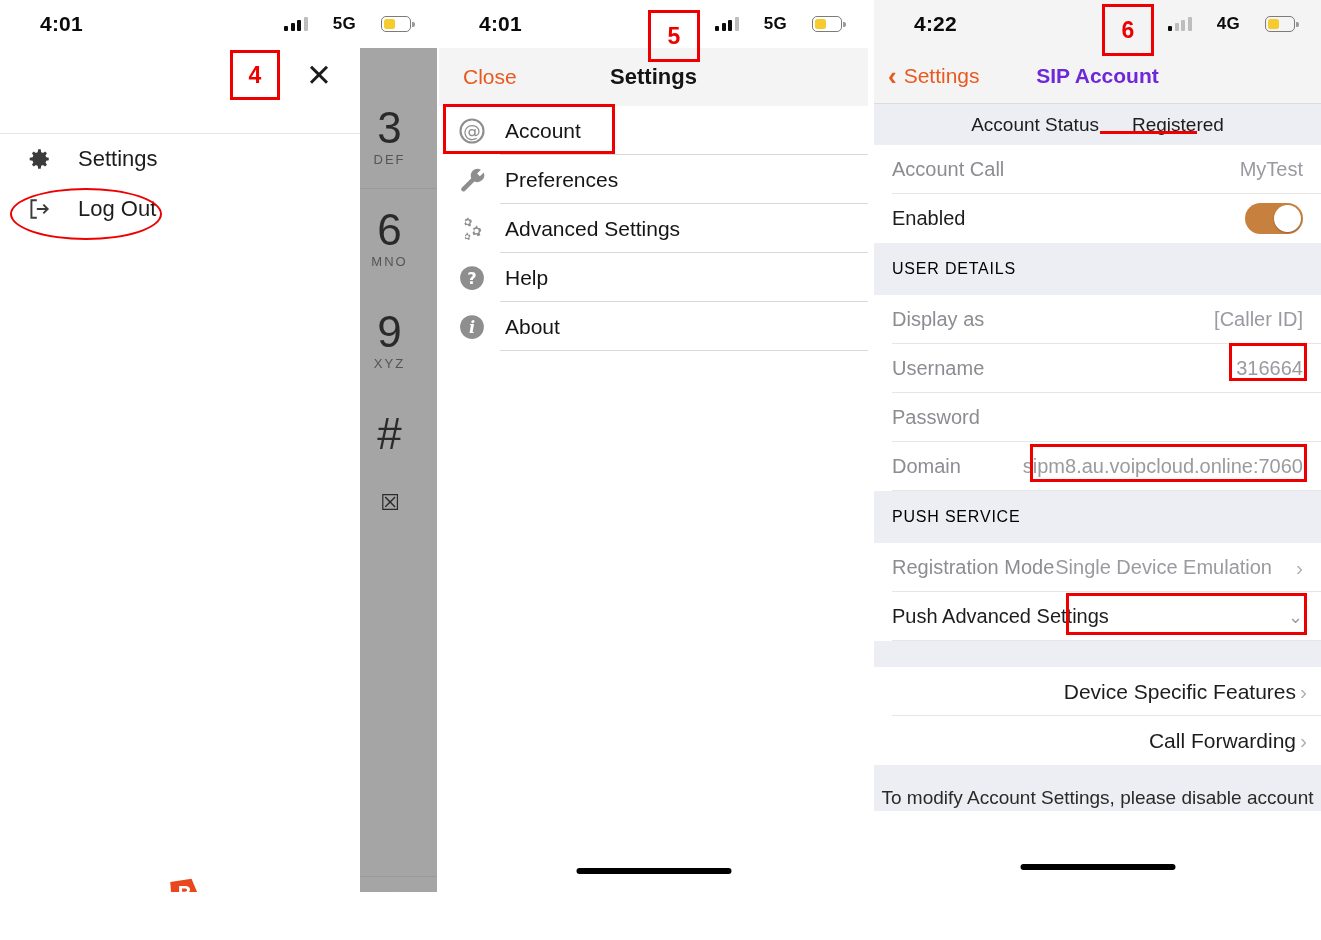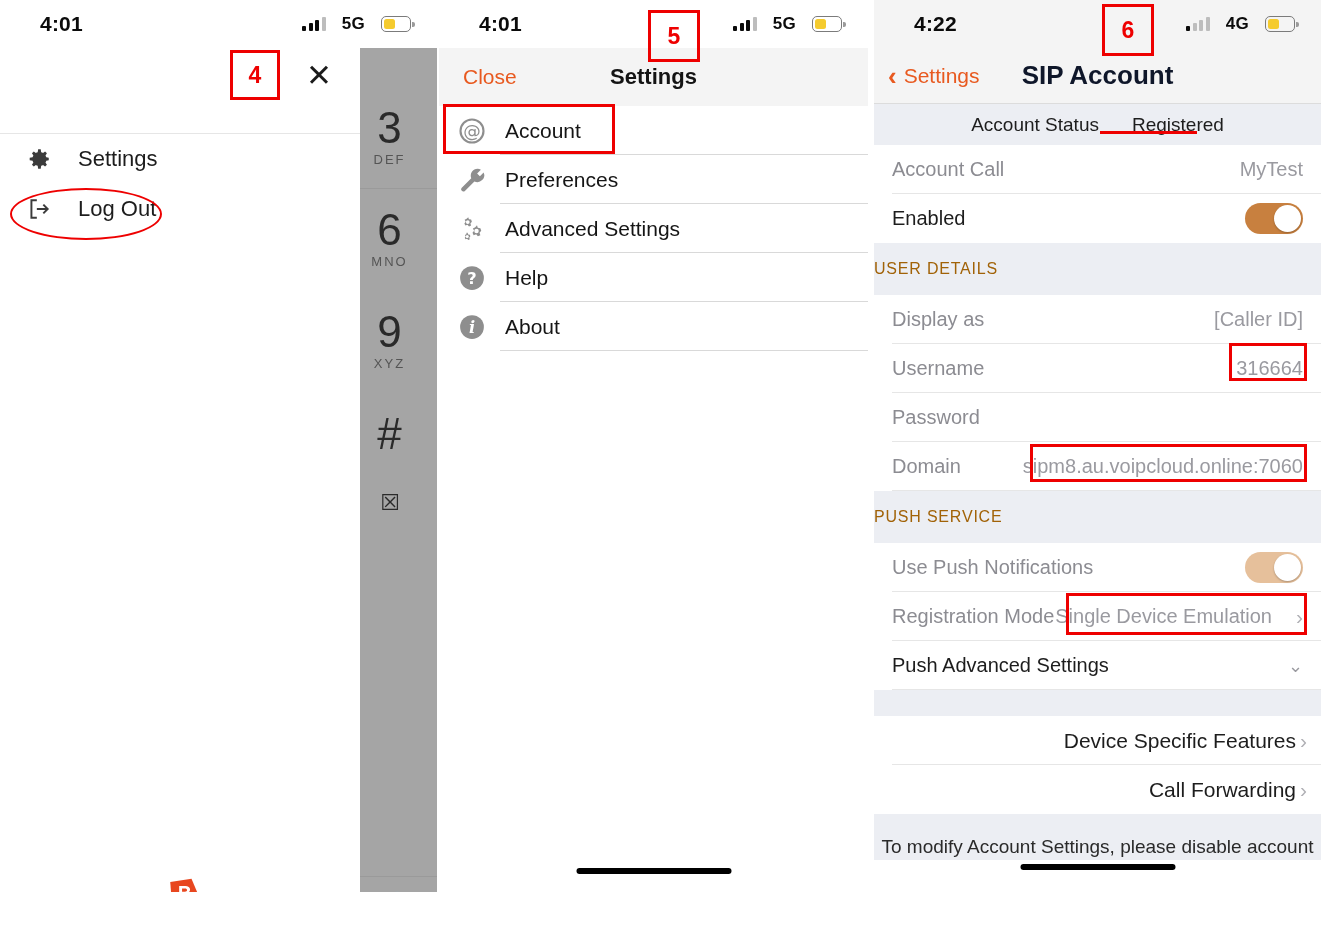--- a/index.html
+++ b/index.html
@@ -17,21 +17,21 @@
   .panel-2 { width: 431px; border-left: 2px solid #ffffff; }
   .panel-3 { width: 453px; border-left: 6px solid #ffffff; }
 
   
   .statusbar {
     position: relative; height: 48px;
     display: flex; align-items: center; justify-content: space-between;
     padding: 0 26px 0 40px;
   }
   .sb-time { font-size: 21px; font-weight: bold; color: #0b0b0b; letter-spacing: .2px; }
-  .sb-right { display: flex; align-items: center; gap: 16px; }
+  .sb-right { display: flex; align-items: center; gap: 25px; }
   .bars { display: flex; align-items: flex-end; gap: 2.5px; height: 14px; }
   .bars i { width: 4px; background: #0b0b0b; border-radius: 1px; display: block; }
   .bars i.b1 { height: 5px; }
   .bars i.b2 { height: 8px; }
   .bars i.b3 { height: 11px; }
   .bars i.b4 { height: 14px; }
   .bars i.dim { background: #bdbdbd; }
   .sb-net { font-size: 17px; font-weight: bold; color: #0b0b0b; letter-spacing: .3px; }
   .battery { position: relative; width: 30px; height: 16px; border: 1.8px solid #7b7b7b;
              border-radius: 5px; padding: 1.6px; }
@@ -90,28 +90,28 @@
   .p2-row .lbl { font-size: 21px; color: #151515; margin-left: 16px; }
   .p2-rowline { position: absolute; left: 61px; right: 0; bottom: 0; height: 1px; background: #d9d9d9; }
   .p2-icon { width: 34px; height: 34px; flex: none; display: flex; align-items: center; justify-content: center; }
 
   
   .p3-nav { height: 56px; background: #f4f4f4; display: flex; align-items: center;
             position: relative; padding-left: 14px; border-bottom: 1px solid #dcdcdc; }
   .p3-back { display: flex; align-items: center; gap: 7px; color: #e8591f; font-size: 21px; }
   .chev-l { font-size: 26px; line-height: 20px; font-weight: bold; }
   .p3-title { position: absolute; left: 0; right: 0; text-align: center;
-              font-size: 26px; font-weight: bold; color: #0f172a; pointer-events: none; }
+              font-size: 21px; font-weight: bold; color: #6d28d9; pointer-events: none; }
   .p3-scroll { height: 884px; overflow: hidden; background: #fff; }
   .status-band { height: 41px; background: #eceef3; display: flex; align-items: center;
                  justify-content: center; gap: 33px; position: relative; }
   .status-band .k { font-size: 19px; color: #1d1d1d; }
   .status-band .v { font-size: 19px; color: #1d1d1d; }
   .sec-head { height: 52px; background: #eceef3; display: flex; align-items: center;
-              font-size: 16px; color: #a16207; letter-spacing: .8px; }
+              padding-left: 18px; font-size: 16px; color: #000000; letter-spacing: .8px; }
   .sec-blank { height: 26px; background: #eceef3; }
   .row { position: relative; height: 49px; display: flex; align-items: center;
          justify-content: space-between; padding: 0 18px 0 18px; background: #fff; }
   .row .lbl { font-size: 20px; color: #8c8c92; }
   .row.enabled .lbl, .row.dark .lbl { color: #1d1d1d; }
   .row .val { font-size: 20px; color: #9a9aa0; }
   .rowline { position: absolute; left: 18px; right: 0; bottom: 0; height: 1px; background: #e6e6e6; }
   .toggle { width: 58px; height: 31px; border-radius: 16px; position: relative; }
   .toggle .knob { position: absolute; right: 2px; top: 2px; width: 27px; height: 27px;
                   border-radius: 50%; background: #fff; box-shadow: 0 1px 2px rgba(0,0,0,.25); }
@@ -369,27 +369,20 @@
         <span class="rowline"></span>
       </div>
       <div class="row">
         <span class="lbl">Domain</span>
         <span class="val">sipm8.au.voipcloud.online:7060</span>
         <span class="rowline"></span>
       </div>
 
       <div class="sec-head">PUSH SERVICE</div>
 
-      <div class="row">
-        <span class="lbl">Use Push Notifications</span>
-        <span class="toggle" style="background:#e6c09b;">
-            <span class="knob"></span>
-          </span>
-        <span class="rowline"></span>
-      </div>
 
       <div class="row">
         <span class="lbl">Registration Mode</span>
         <span class="row-right">
           <span class="val">Single Device Emulation</span>
           <span class="disclose">›</span>
         </span>
         <span class="rowline"></span>
       </div>
 

